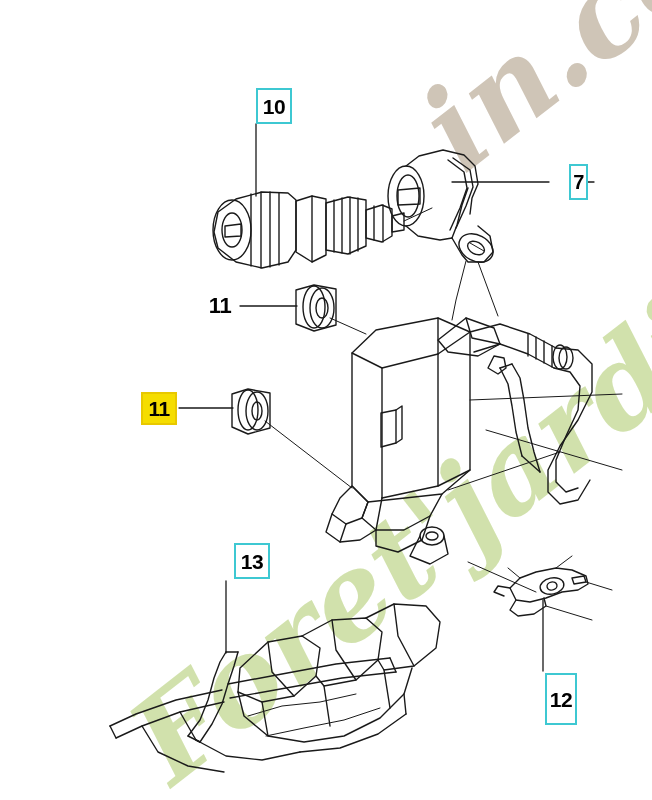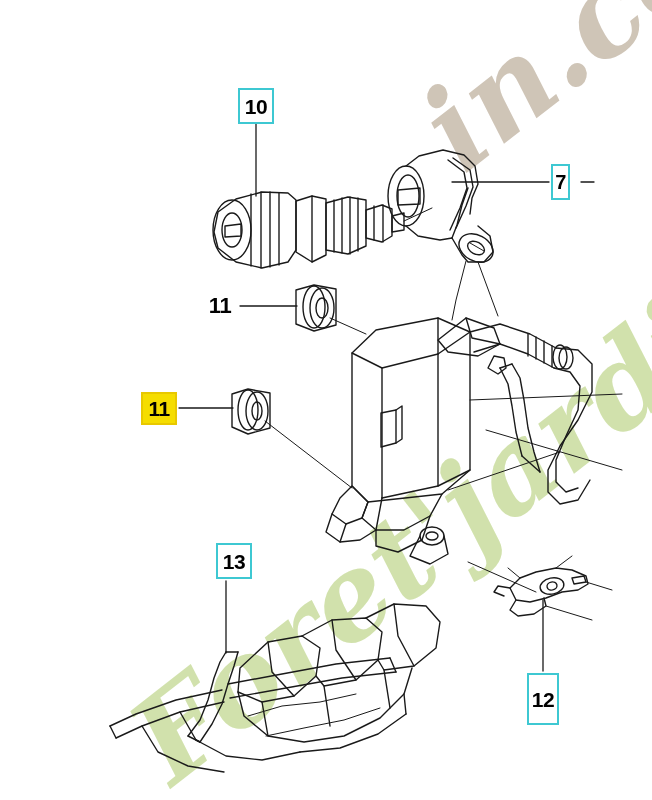--- a/index.html
+++ b/index.html
@@ -34,20 +34,21 @@
     font-weight: bold;
     font-size: 21px;
     line-height: 1;
     color: #000000;
     letter-spacing: -0.5px;
     box-sizing: border-box;
   }
   .callout.boxed {
     border: 2px solid #3ec8d2;
     background: #ffffff;
+    margin-left: 18px;
   }
   .callout.highlight {
     border: 2px solid #e8c800;
     background: #f5dd00;
   }
   .callout.plain {
     border: none;
     background: transparent;
   }
   .wm {

